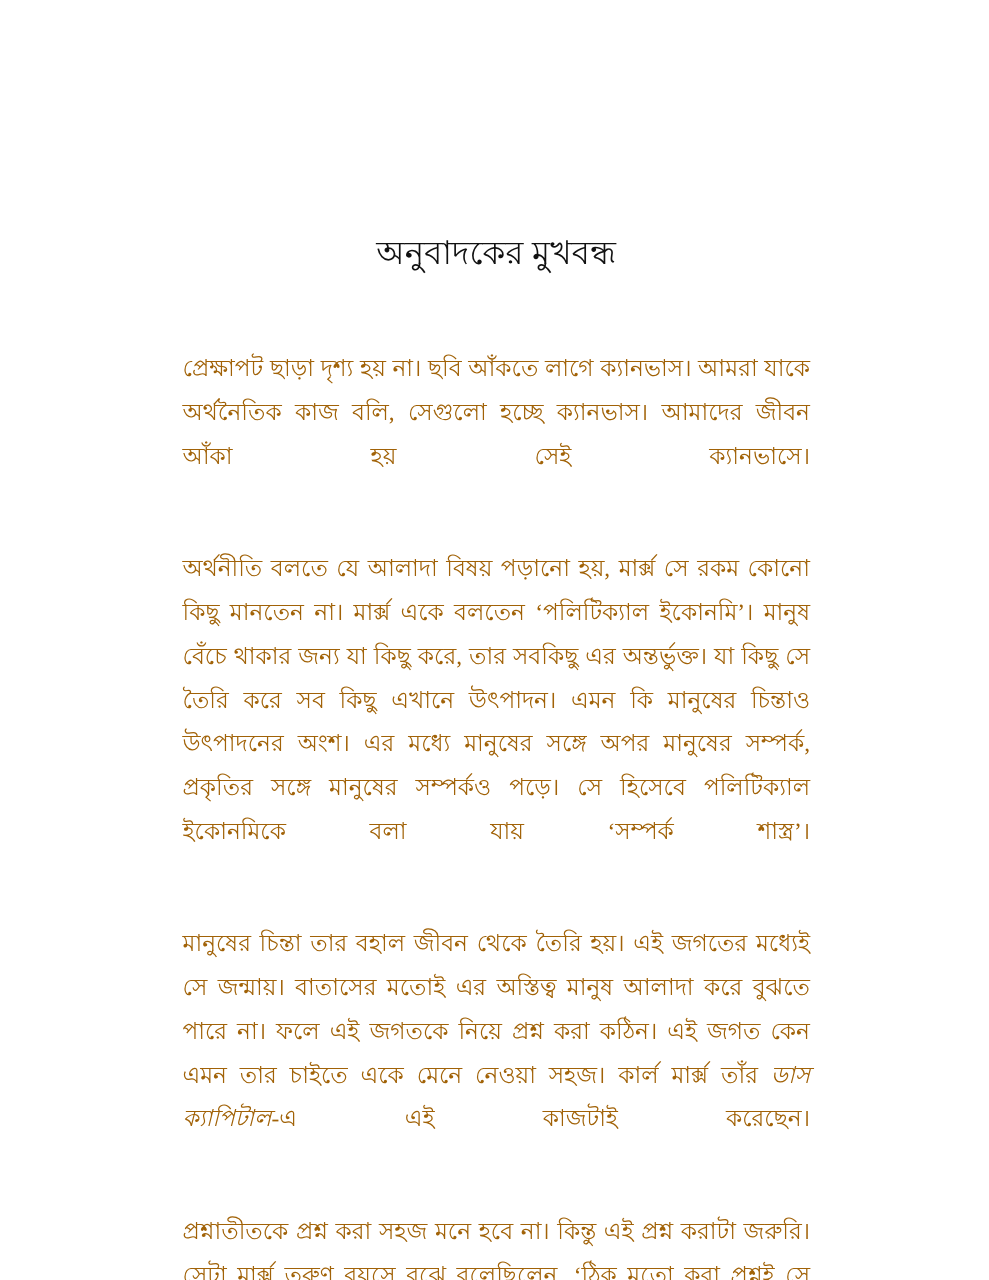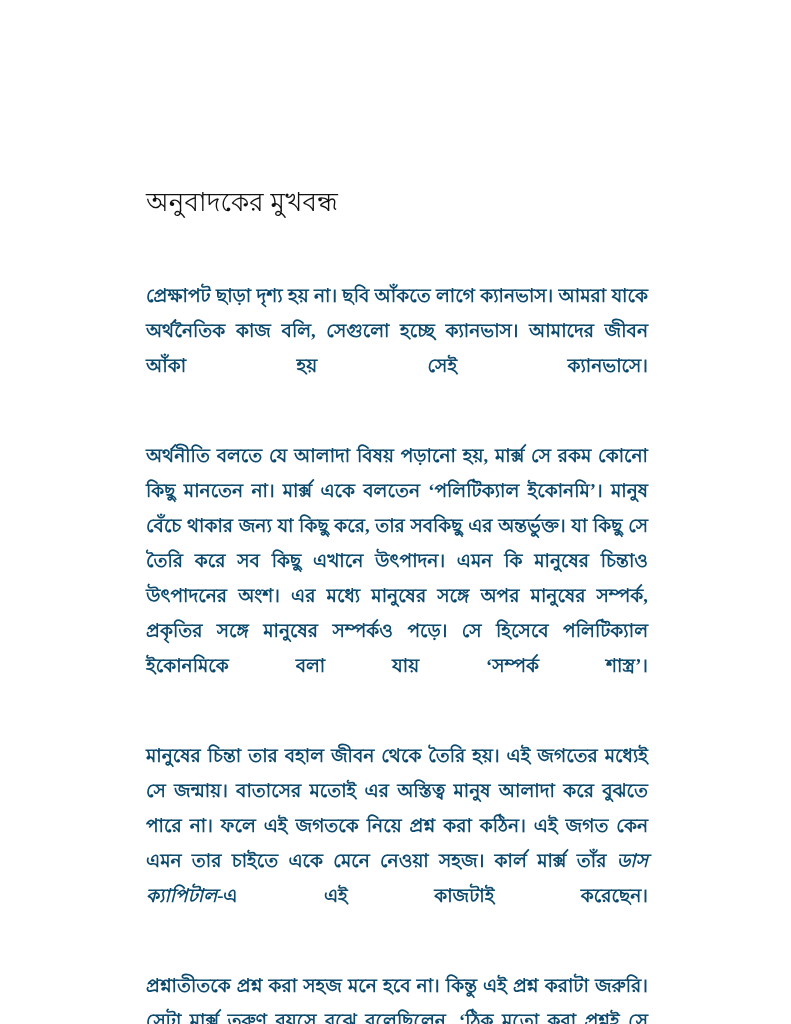--- a/index.html
+++ b/index.html
@@ -29,35 +29,35 @@
     position: absolute;
     left: 146px;
     top: 186px;
     width: 502px;
   }
 
   .doc-title {
     font-size: 26px;
     line-height: 1.3;
     font-weight: 400;
+    text-align: center;
     margin: 0 0 58px 0;
     letter-spacing: 0.2px;
     color: #111111;
   }
 
   .para {
     font-size: 18.6px;
     line-height: 35px;
     text-align: justify;
     text-justify: inter-word;
     margin: 0 0 20px 0;
-    color: #0c4a6e;
+    color: #a16207;
     word-spacing: 0.3px;
     hyphens: none;
-    font-weight: bold;
   }
 
   .para:last-child {
     margin-bottom: 0;
   }
 
   
   .para::after {
     content: "";
     display: inline-block;

